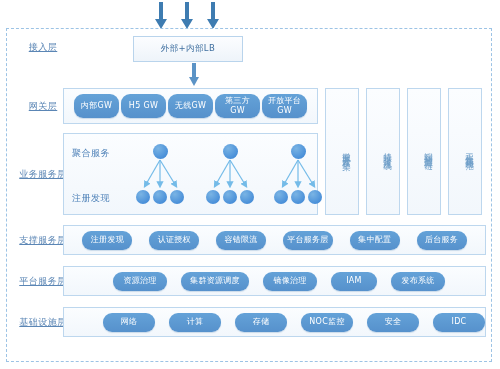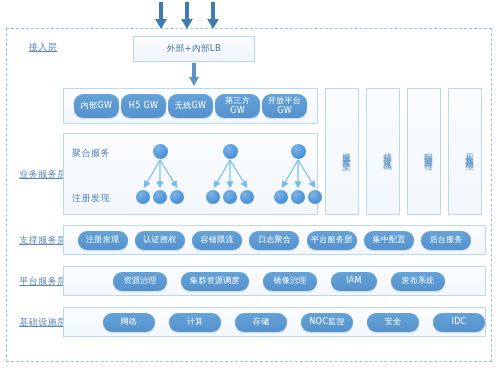--- a/index.html
+++ b/index.html
@@ -86,21 +86,21 @@
     border: 1px solid #bdd7ee;
     background: linear-gradient(180deg, #fbfdff 0%, #f2f7fc 100%);
     padding-left: 9px;
   }
 
   
   .lb-box {
     position: absolute;
     left: 133px;
     top: 36px;
-    width: 122px;
+    width: 110px;
     height: 26px;
     box-sizing: border-box;
     border: 1px solid #b9d4ec;
     background: linear-gradient(180deg, #fcfdff 0%, #eef4fa 100%);
     display: flex;
     align-items: center;
     justify-content: center;
     color: #3f6f9f;
     font-size: 8.5px;
     letter-spacing: 0.4px;
@@ -275,20 +275,21 @@
     </div>
     <div class="arrow-down" style="left:52px;">
       <div class="shaft"></div>
         <div class="head"></div>
     </div>
   </div>
 
   <div class="outer-frame"></div>
 
   <div class="layer-label" style="top:41px;">接入层</div>
+  <div class="layer-label" style="top:100px;">网关层</div>
   <div class="layer-label" style="top:168px;">业务服务层</div>
   <div class="layer-label" style="top:234px;">支撑服务层</div>
   <div class="layer-label" style="top:275px;">平台服务层</div>
   <div class="layer-label" style="top:316px;">基础设施层</div>
 
   <div class="lb-box">外部+内部LB</div>
 
   <div class="lb-connector">
     <div class="shaft"></div>
       <div class="head"></div>
@@ -358,21 +359,20 @@
       <div class="node child c1"></div>
       <div class="node child c2"></div>
       <div class="node child c3"></div>
     </div>
   </div>
 
   <div class="panel row-panel support-panel">
     <div class="chip">注册发现</div>
     <div class="chip">认证授权</div>
     <div class="chip">容错限流</div>
-    <div class="chip">日志聚合</div>
     <div class="chip">平台服务层</div>
     <div class="chip">集中配置</div>
     <div class="chip">后台服务</div>
   </div>
 
   <div class="panel row-panel platform-panel">
     <div class="chip">资源治理</div>
     <div class="chip wide">集群资源调度</div>
     <div class="chip">镜像治理</div>
     <div class="chip narrow">IAM</div>

